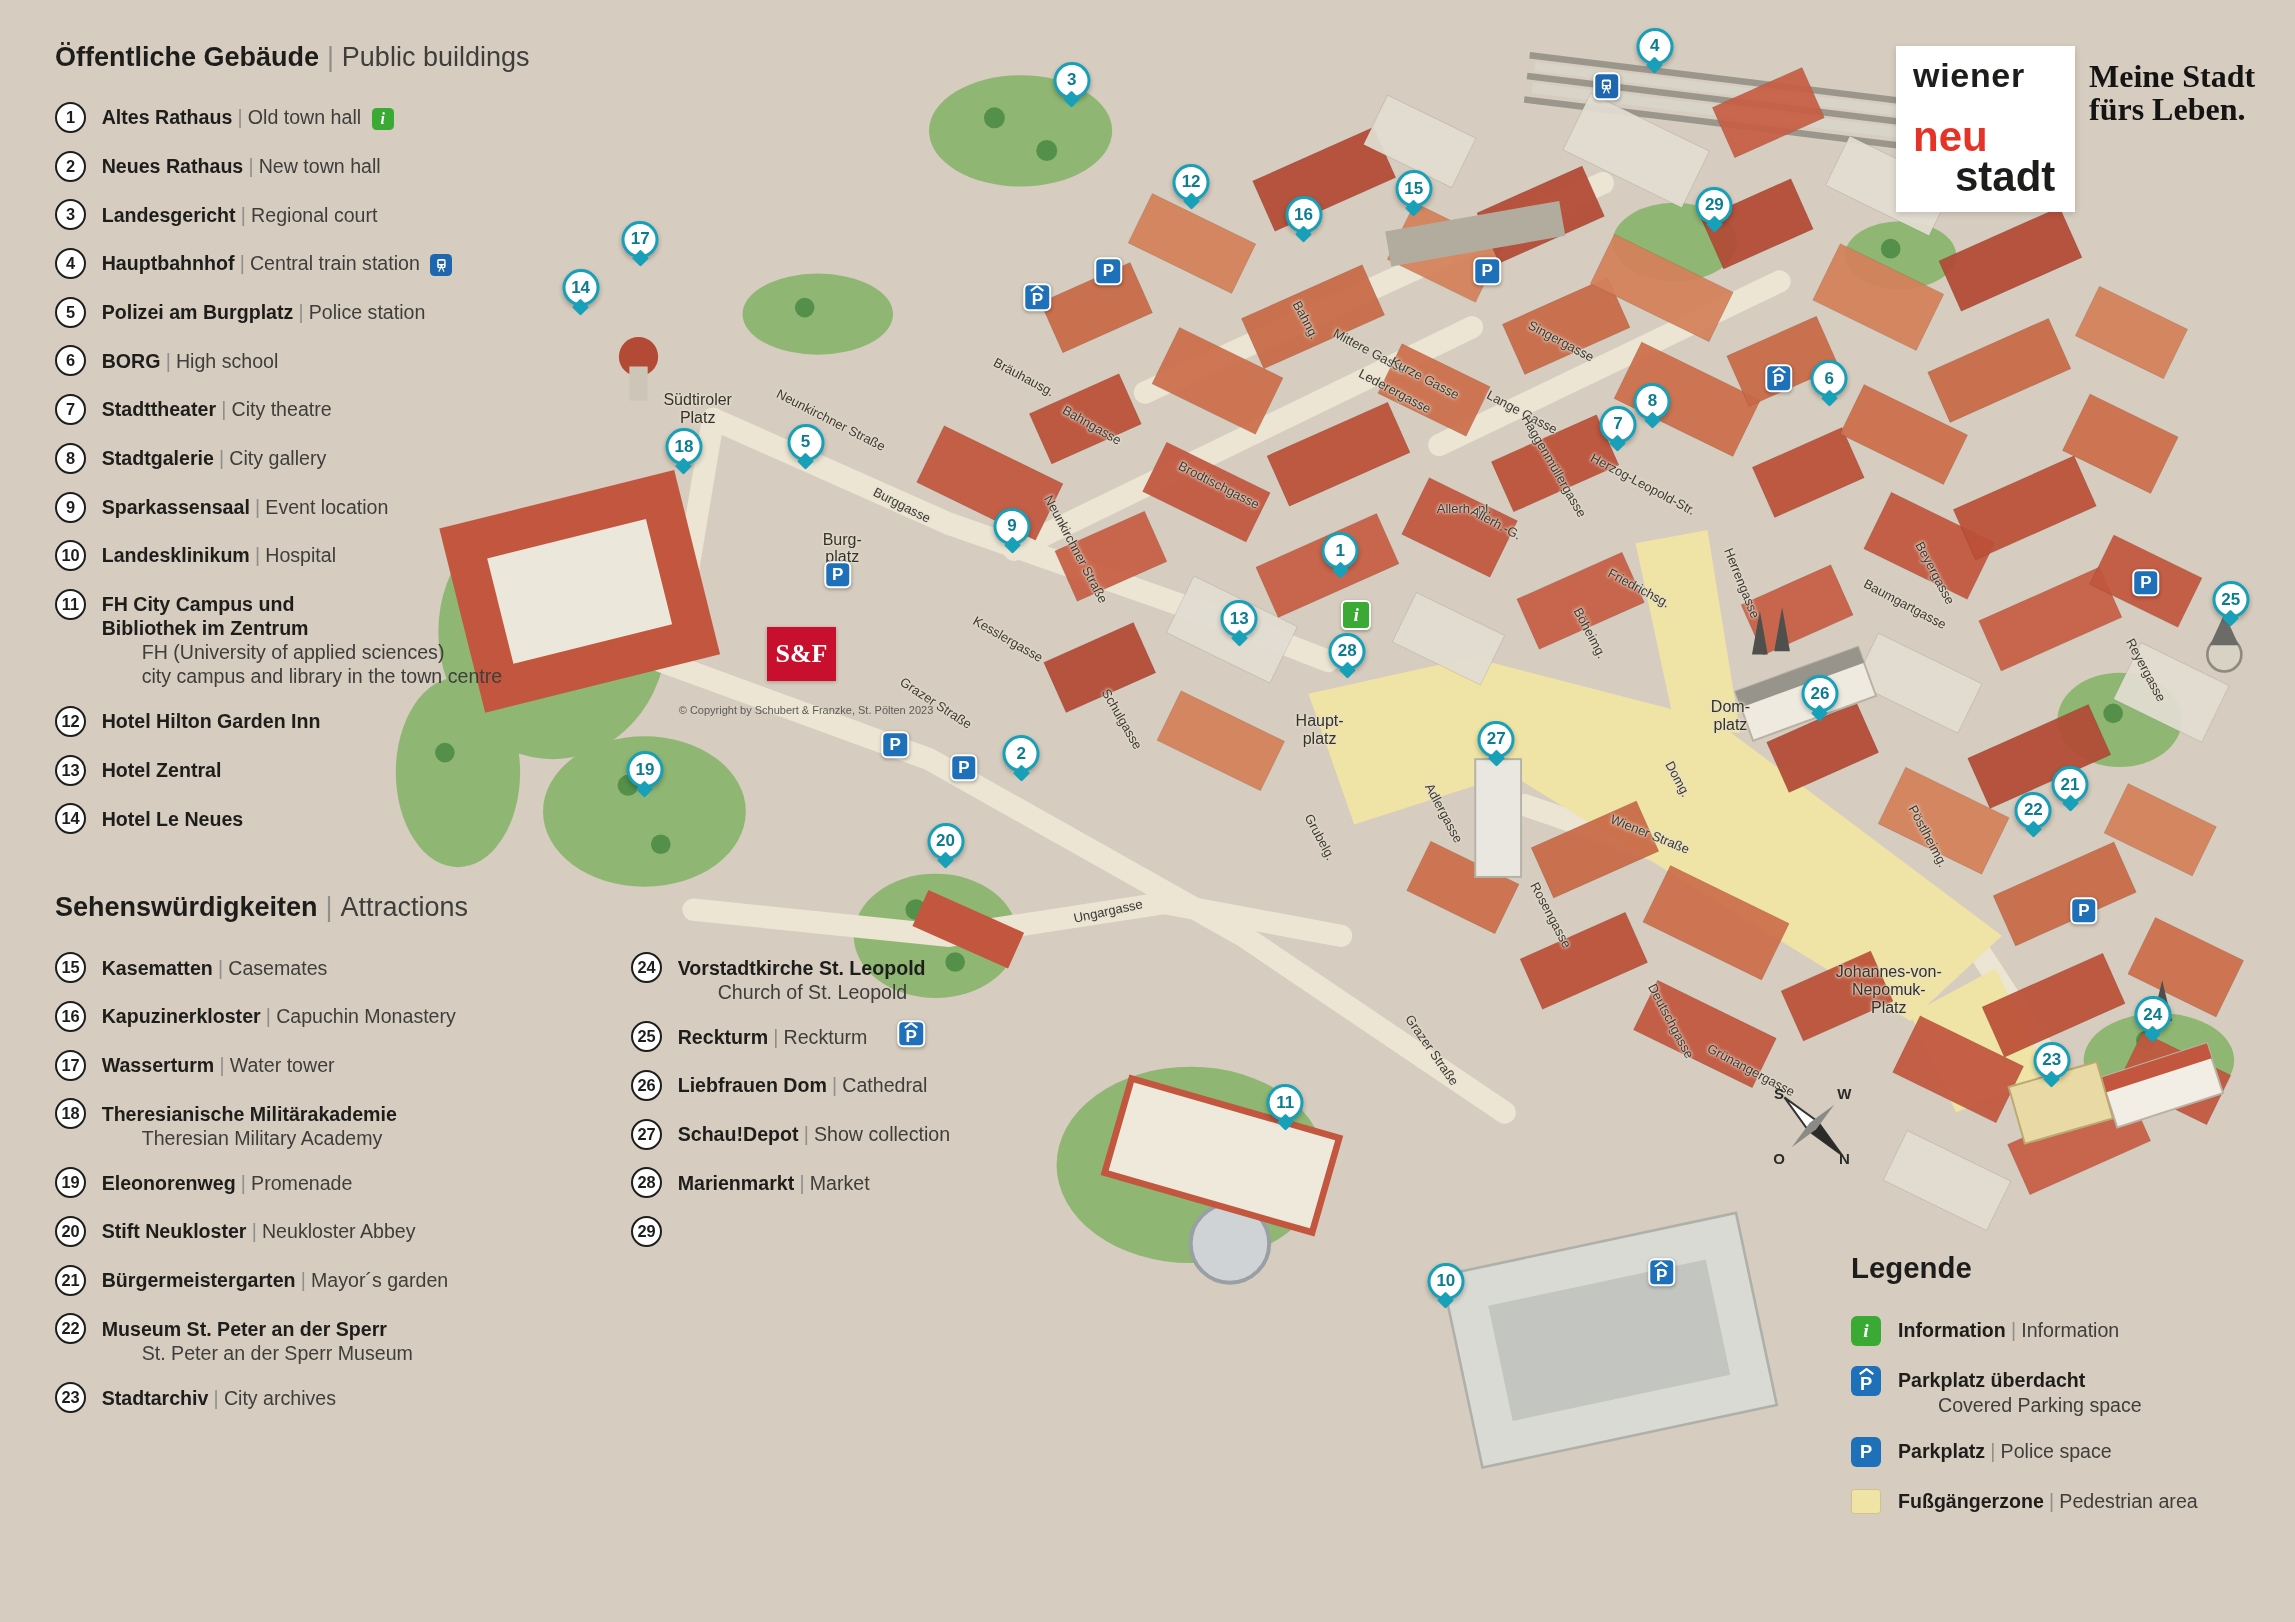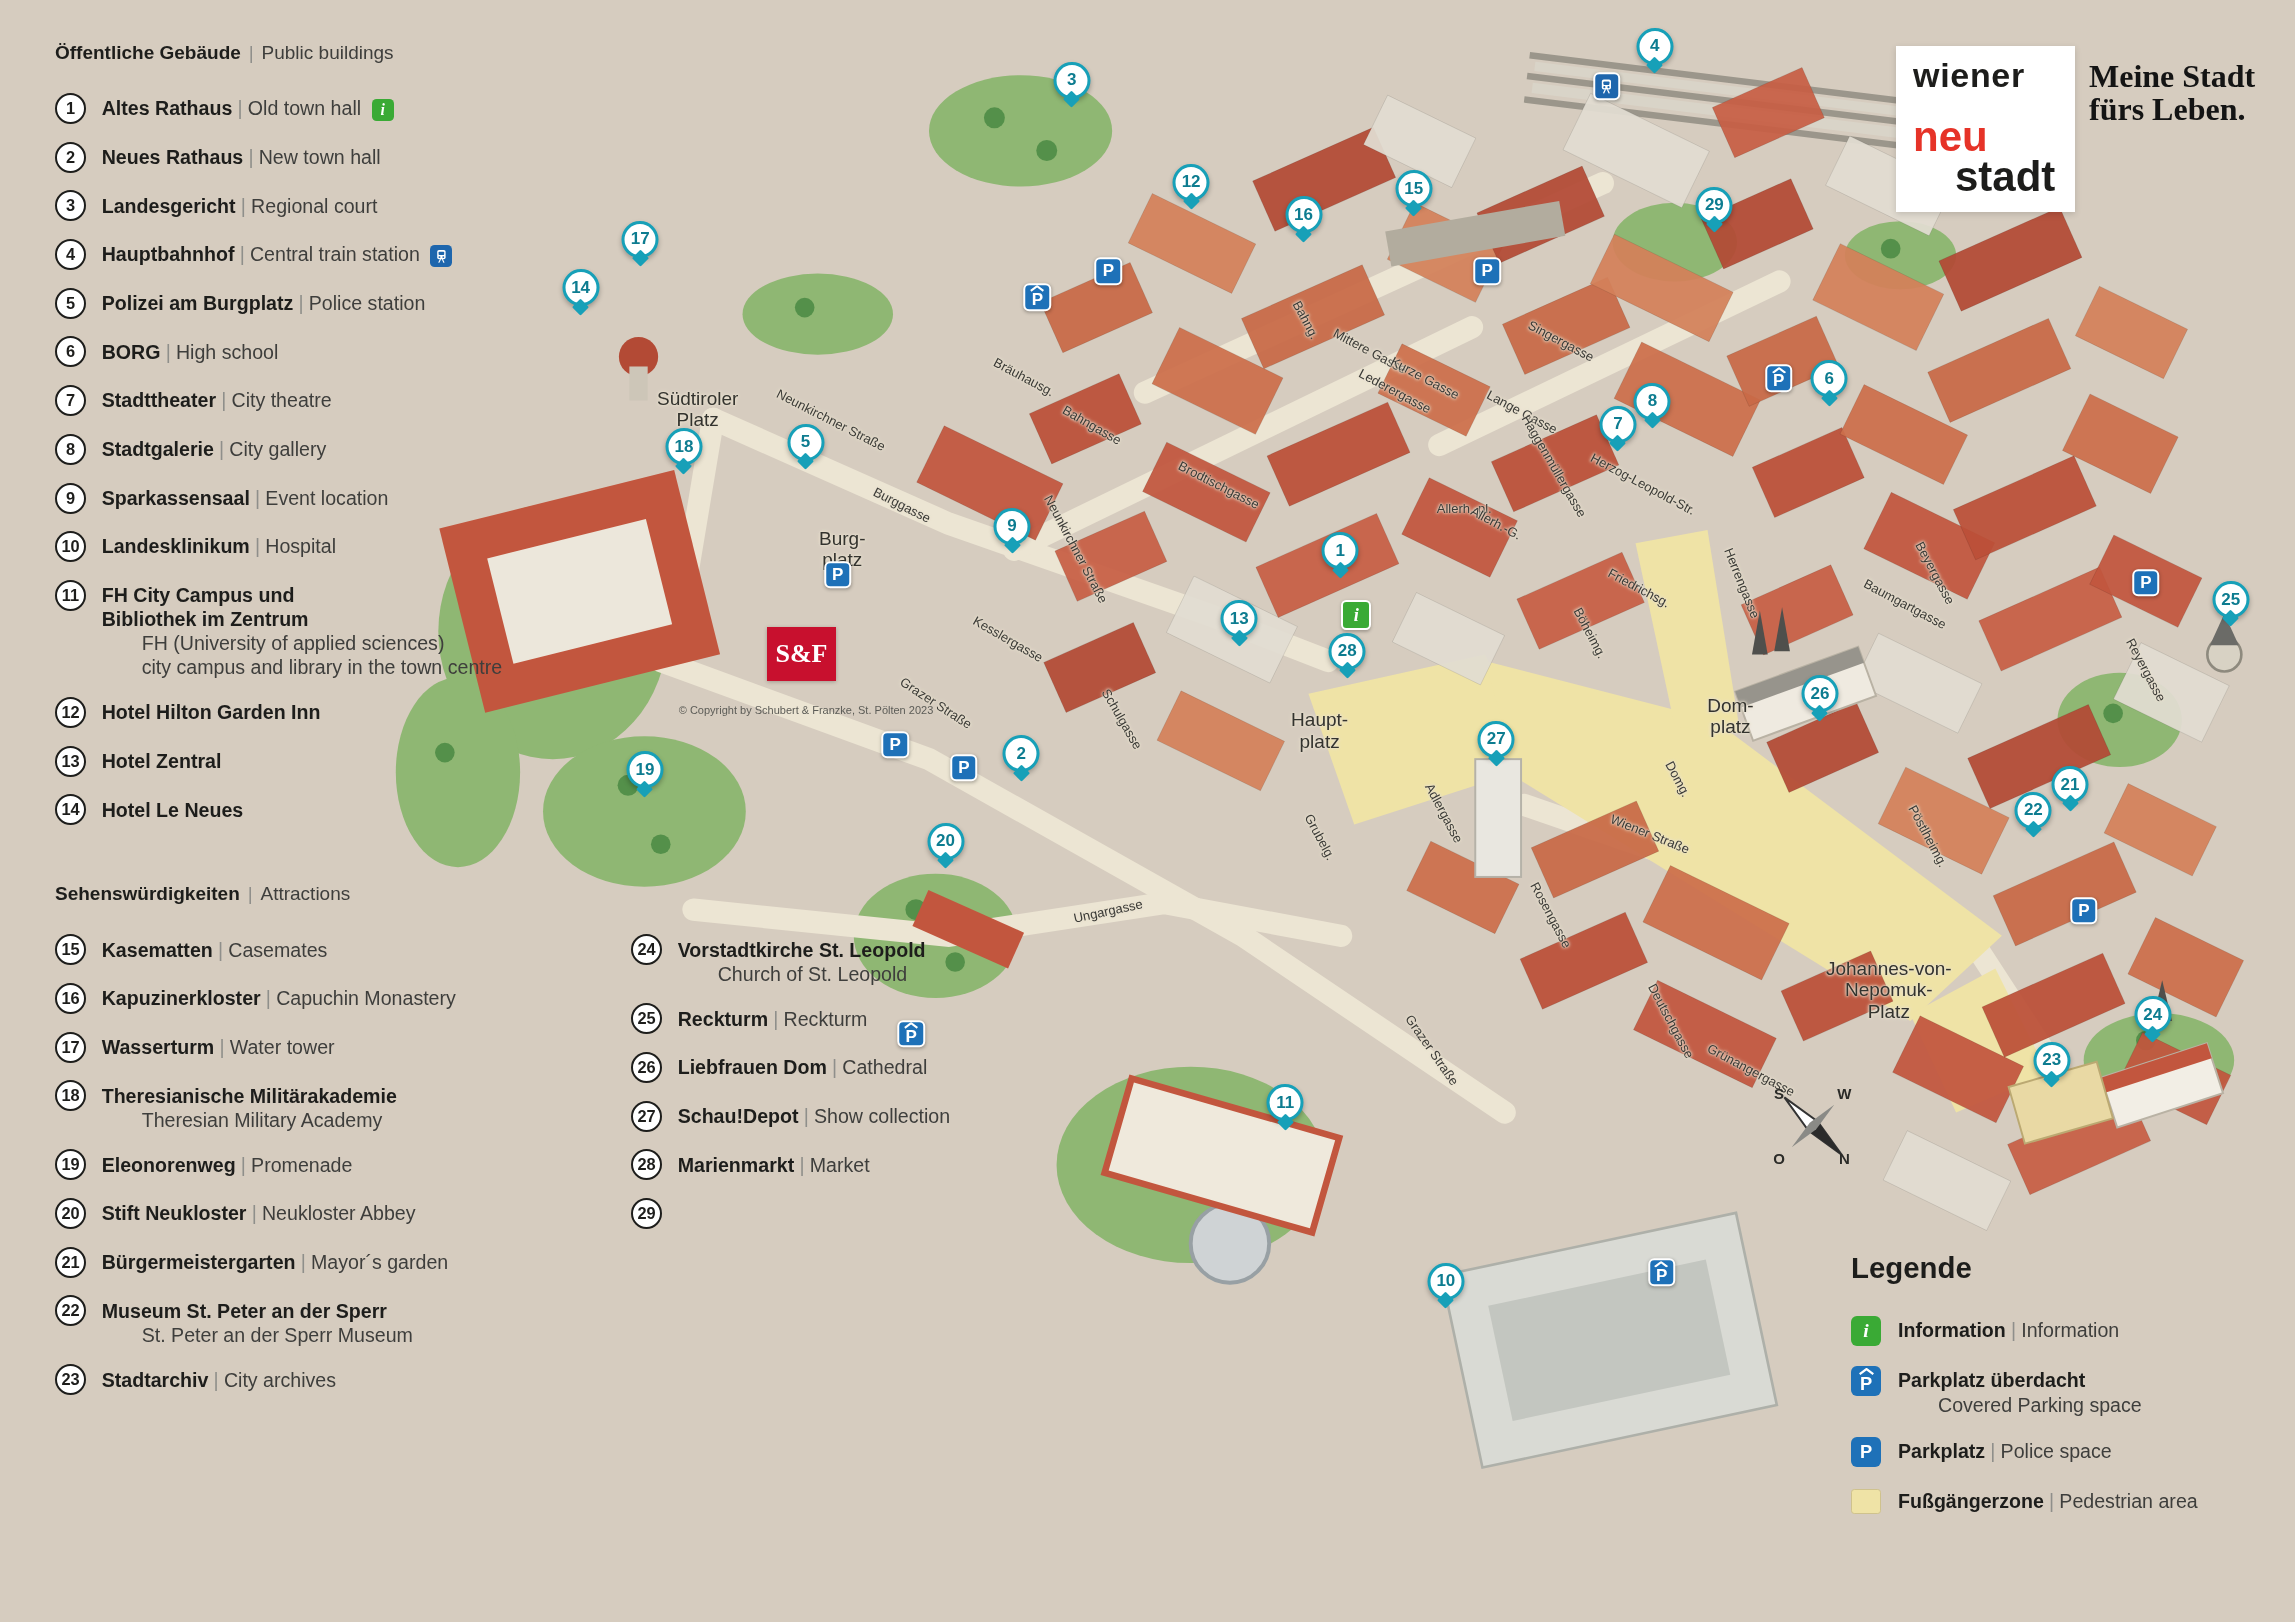--- a/index.html
+++ b/index.html
@@ -11,21 +11,21 @@
 
   
   .layer{position:absolute;left:0;top:0;width:100%;height:100%;}
   #streets-layer{z-index:3;}
   #places-layer{z-index:3;}
   #poi-layer{z-index:4;}
   #markers-layer{z-index:5;}
 
   .street{position:absolute;font-size:13px;color:#3a3a36;white-space:nowrap;
           text-shadow:0 0 2.6px #e8e0cf,0 0 2.6px #e8e0cf,0 0 4.6px #e8e0cf;}
-  .place{position:absolute;font-size:19px;color:#33332e;text-align:center;line-height:1.12;
+  .place{position:absolute;font-size:16px;color:#33332e;text-align:center;line-height:1.12;
          transform:translate(-50%,-50%);
          text-shadow:0 0 2.6px #e8e0cf,0 0 2.6px #e8e0cf,0 0 4.6px #e8e0cf;}
 
   
   .marker{position:absolute;box-sizing:border-box;width:37px;height:37px;border-radius:50%;
           background:#fff;border:3.3px solid #17a0b8;display:flex;align-items:center;justify-content:center;
           transform:translate(-50%,-70%);box-shadow:0 2.6px 5.2px rgba(0,0,0,.28);cursor:pointer;}
   .marker::after{content:"";position:absolute;left:50%;bottom:-9.2px;width:11.8px;height:11.8px;
           background:#17a0b8;transform:translateX(-50%) rotate(45deg);z-index:-1;border-radius:1.3px;}
   .mnum{font-size:17px;font-weight:bold;color:#0d7c90;}
@@ -38,21 +38,21 @@
   .p-icon .roof{width:15.7px;height:6.5px;margin-bottom:-0.7px;}
   .i-icon{position:absolute;width:26px;height:26px;border-radius:5.2px;background:#3aaa35;border:2px solid #fff;
           color:#fff;display:flex;align-items:center;justify-content:center;transform:translate(-50%,-50%);
           font-family:"Liberation Serif",serif;font-style:italic;font-weight:bold;font-size:18.3px;
           box-shadow:0 1.3px 3.3px rgba(0,0,0,.25);}
   .t-icon{position:absolute;width:27.5px;height:27.5px;border-radius:5.9px;background:#1e66ad;border:2px solid #fff;
           padding:2.6px;box-sizing:border-box;transform:translate(-50%,-50%);box-shadow:0 1.3px 3.3px rgba(0,0,0,.25);}
 
   
   .panel{position:absolute;left:55px;top:42px;width:1073px;z-index:6;}
-  .sec-title{font-size:19px;font-weight:bold;margin:0 0 29px 0;}
+  .sec-title{font-size:27px;font-weight:bold;margin:0 0 29px 0;}
   .sec-title .sepi{font-weight:400;color:#8f8f8b;padding:0 7.9px;}
   .sec-title .en{font-weight:400;color:#3e3e3c;}
   .row{display:flex;align-items:flex-start;margin-bottom:17.7px;}
   .num{box-sizing:border-box;flex:none;width:31px;height:31px;border-radius:50%;border:2px solid #1d1d1b;
        background:#fff;display:flex;align-items:center;justify-content:center;
        font-size:16.4px;font-weight:bold;margin-right:15.7px;}
   .txt{font-size:19.6px;line-height:24px;padding-top:3.3px;}
   .de{font-weight:bold;}
   .sepi2{color:#8f8f8b;padding:0 5.2px;}
   .en,.en-block{color:#3e3e3c;}

